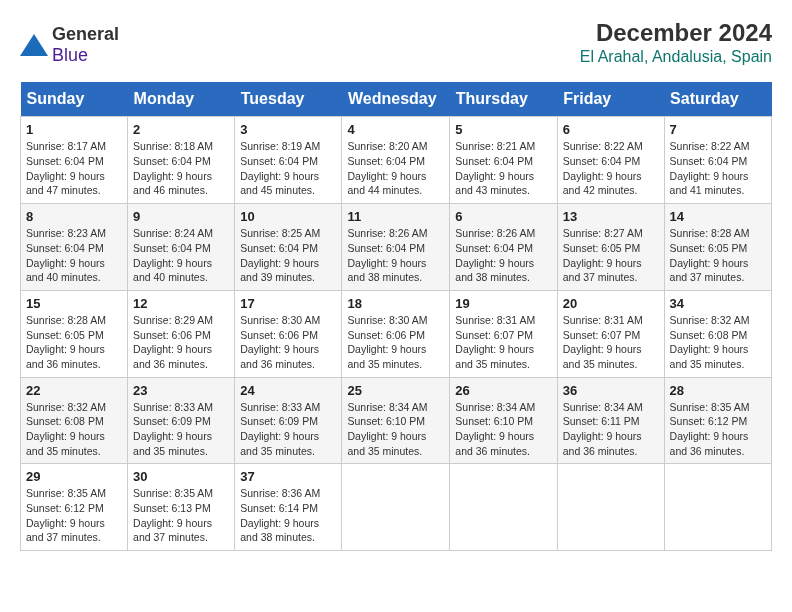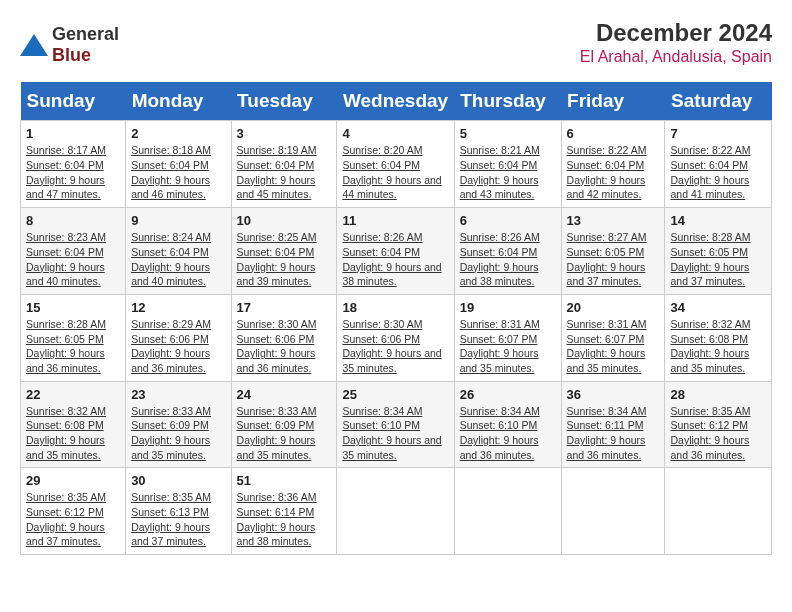--- a/index.html
+++ b/index.html
@@ -21,52 +21,52 @@
       align-items: center;
       gap: 4px;
     }
     .logo-text-general {
       font-size: 18px;
       font-weight: bold;
       color: #333;
     }
     .logo-text-blue {
       font-size: 18px;
-      font-weight: bold;
-      color: #7f1d1d;
+      font-weight: normal;
+      color: #4c1d95;
     }
     .logo-icon {
       width: 28px;
       height: 22px;
     }
     .title-area {
       text-align: right;
     }
     .month-title {
       font-size: 24px;
       font-weight: bold;
       color: #333;
       line-height: 1.1;
     }
     .location-title {
       font-size: 16px;
-      color: #be185d;
+      color: #0f766e;
       margin-top: 2px;
     }
     .calendar-table {
       width: 100%;
       border-collapse: collapse;
       font-size: 11px;
     }
     .calendar-table th {
       background-color: #2a6bbf;
       color: #fff;
       padding: 8px 6px;
       text-align: left;
-      font-size: 19px;
+      font-size: 16px;
       font-weight: bold;
     }
     .calendar-table td {
       border: 1px solid #ccc;
       vertical-align: top;
       padding: 5px 5px;
       width: 108px;
       min-height: 80px;
       background: #fff;
     }
@@ -77,21 +77,20 @@
       font-size: 13px;
       font-weight: bold;
       color: #222;
       display: block;
       margin-bottom: 2px;
     }
     .day-detail {
       font-size: 10.5px;
       color: #333;
       line-height: 1.4;
-      text-decoration: underline;
     }
     .empty-cell {
       background: #fff !important;
     }
   </style>
 </head>
 <body>
 
 <div class="header-area">
   <div class="logo">
@@ -245,21 +244,21 @@
       <tr>
         <td>
         <span class="day-num">29</span>
         <span class="day-detail">Sunrise: 8:35 AM<br>Sunset: 6:12 PM<br>Daylight: 9 hours and 37 minutes.</span>
       </td>
         <td>
         <span class="day-num">30</span>
         <span class="day-detail">Sunrise: 8:35 AM<br>Sunset: 6:13 PM<br>Daylight: 9 hours and 37 minutes.</span>
       </td>
         <td>
-        <span class="day-num">51</span>
+        <span class="day-num">37</span>
         <span class="day-detail">Sunrise: 8:36 AM<br>Sunset: 6:14 PM<br>Daylight: 9 hours and 38 minutes.</span>
       </td>
         <td class="empty-cell"></td>
         <td class="empty-cell"></td>
         <td class="empty-cell"></td>
         <td class="empty-cell"></td>
       </tr>
     </tbody>
 </table>
 

